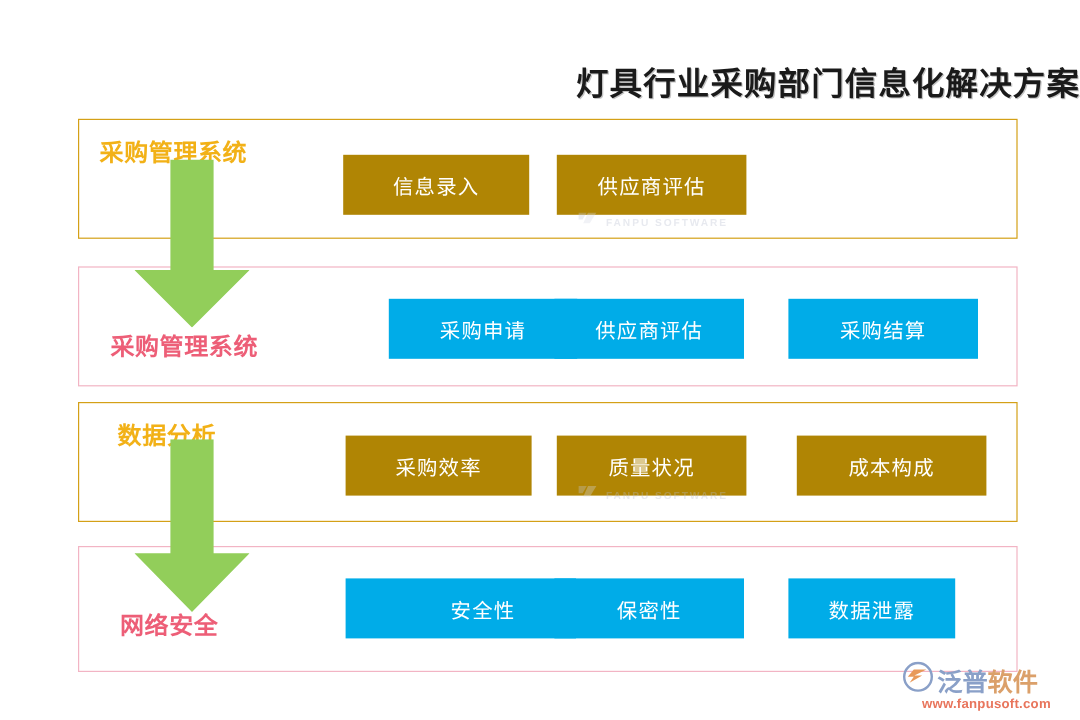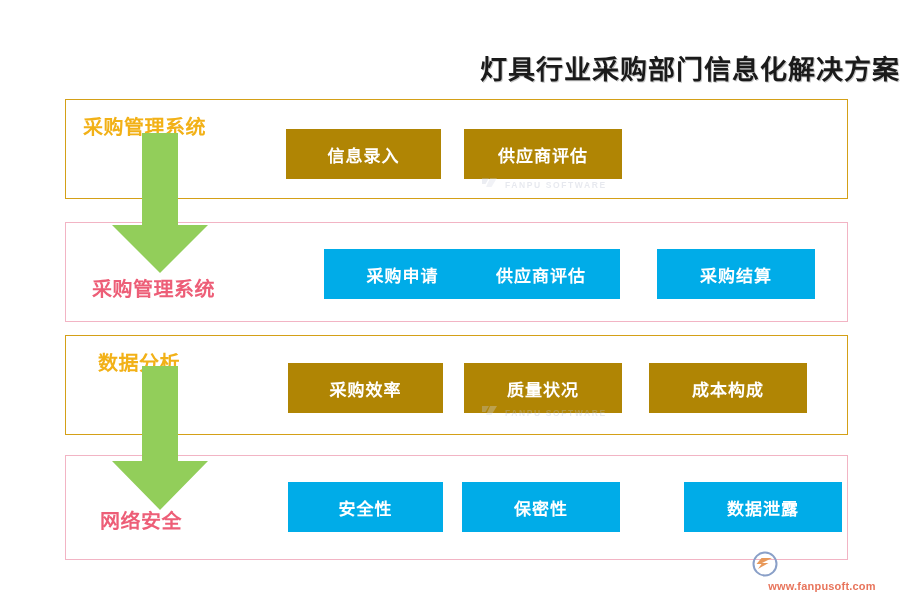--- a/index.html
+++ b/index.html
@@ -69,43 +69,43 @@
 
   
   .item-box {
     position: absolute;
     height: 50px;
     display: flex;
     align-items: center;
     justify-content: center;
     color: #ffffff;
     font-size: 17px;
-    font-weight: bold;
+    font-weight: normal;
     letter-spacing: 1px;
     white-space: nowrap;
   }
   .item-box.gold { background: #B08504; }
   .item-box.blue { background: #00ACE8; }
 
   
   #box-0-0 { left: 286px; top: 129px; width: 155px; }
   #box-0-1 { left: 464px; top: 129px; width: 158px; }
   #box-0-2 { left: 649px; top: 129px; width: 158px; }
   
   #box-1-0 { left: 284px; top: 249px; width: 157px; margin-left: 40px; }
   #box-1-1 { left: 462px; top: 249px; width: 158px; }
   #box-1-2 { left: 657px; top: 249px; width: 158px; }
   
   #box-2-0 { left: 288px; top: 363px; width: 155px; }
   #box-2-1 { left: 464px; top: 363px; width: 158px; }
-  #box-2-2 { left: 649px; top: 363px; width: 158px; }
-  
-  #box-3-0 { left: 288px; top: 482px; width: 155px; }
+  #box-2-2 { left: 664px; top: 363px; width: 158px; }
+  
+  #box-3-0 { left: 288px; top: 482px; width: 155px; padding-left: 37px; }
   #box-3-1 { left: 462px; top: 482px; width: 158px; }
-  #box-3-2 { left: 684px; top: 482px; width: 158px; }
+  #box-3-2 { left: 657px; top: 482px; width: 139px; }
 
   
   .down-arrow {
     position: absolute;
     width: 96px;
   }
   #arrow-0 { left: 112px; top: 133px;  height: 140px; }
   #arrow-1 { left: 112px; top: 366px;  height: 144px; }
 
   
@@ -222,17 +222,18 @@
   </div>
 
   <div id="brand-logo">
     <div class="logo-row">
       <span>
         <svg width="26" height="26" viewBox="0 0 26 26" aria-hidden="true">
           <path d="M13 1.5 A11.5 11.5 0 1 0 13 24.5 A11.5 11.5 0 1 0 13 1.5 Z" fill="none" stroke="#8aa0c8" stroke-width="2"></path>
           <path d="M20 7 L9.5 7 L4.5 13 L9.5 13 L6 18 L16.5 12 L10 12 Z" fill="#e8995a"></path>
         </svg>
       </span>
+      <span class="logo-cn"><span class="c1">泛普</span><span class="c2">软件</span></span>
     </div>
     <div class="logo-url">www.fanpusoft.com</div>
   </div>
 
 </div>
 
 </body></html>

